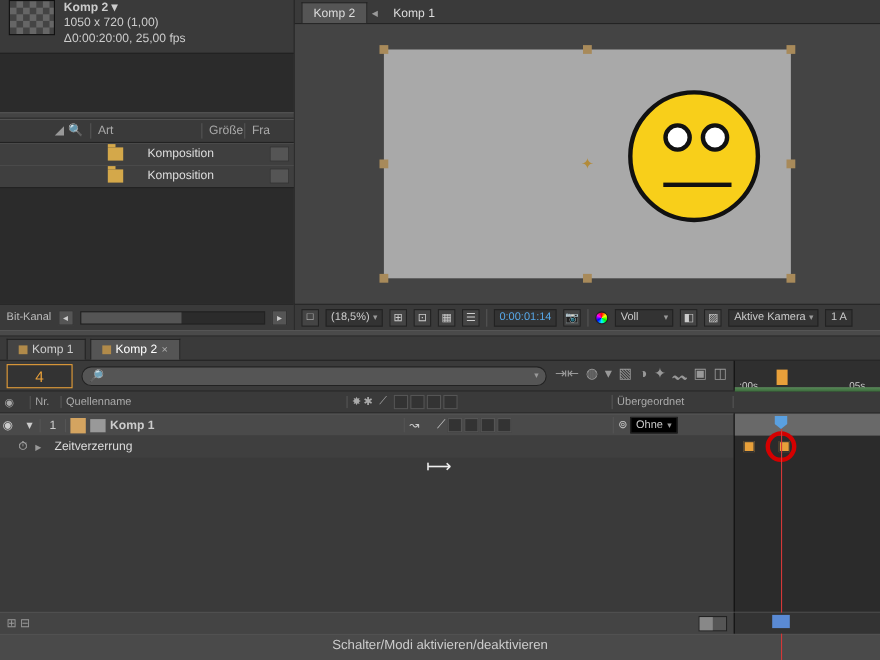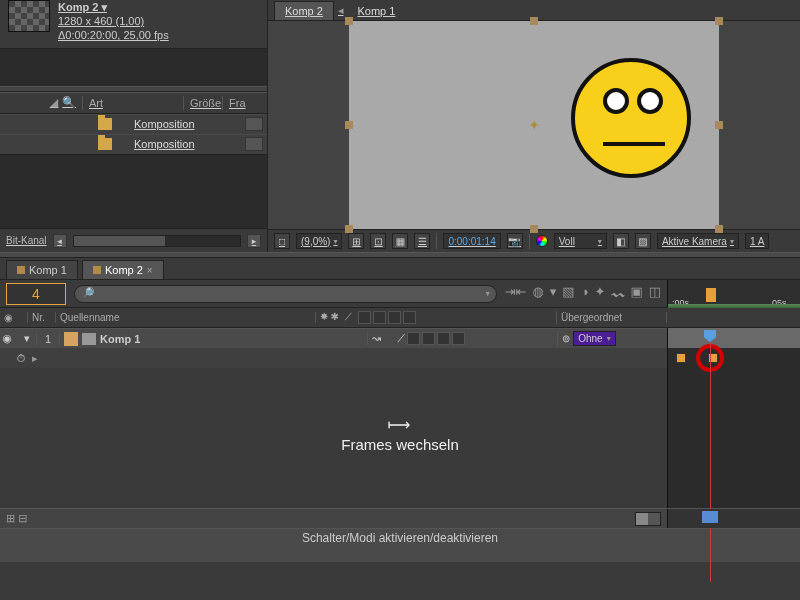--- a/index.html
+++ b/index.html
@@ -1,17 +1,17 @@
 <!DOCTYPE html>
 <html><head>
 <meta charset="utf-8">
 <style>
   * { box-sizing: border-box; margin: 0; padding: 0; font-family: Arial, sans-serif; }
   body { background: #3a3a3a; color: #ccc; width: 800px; height: 600px; overflow: hidden; position: relative; font-size: 11px; }
-  .top { display: flex; height: 252px; text-decoration: underline; }
+  .top { display: flex; height: 300px; }
   .project-panel { width: 268px; background: #3a3a3a; border-right: 1px solid #222; display: flex; flex-direction: column; }
   .comp-info { padding: 0 8px 6px 8px; display: flex; gap: 8px; }
   .thumb { width: 42px; height: 32px; background: repeating-conic-gradient(#666 0 25%, #444 0 50%) 0 0/12px 12px; border: 1px solid #111; }
   .comp-meta { font-size: 11px; line-height: 14px; }
   .comp-meta .name { font-weight: bold; }
   .spacer-dark { flex: 1; background: #2b2b2b; border-top: 1px solid #222; }
   .divider-h { height: 6px; background: #444; border-top: 1px solid #555; border-bottom: 1px solid #222; }
   .col-headers { display: flex; background: #3a3a3a; height: 22px; align-items: center; border-top: 1px solid #555; border-bottom: 1px solid #222; }
   .col-headers .icons { width: 82px; display: flex; justify-content: flex-end; gap: 4px; padding-right: 6px; }
   .col-headers .icons span { color: #999; }
@@ -83,21 +83,21 @@
 
   .layer-row { display: flex; align-items: center; height: 20px; background: #4a4a4a; border-top: 1px solid #555; font-size: 11px; }
   .layer-row .eye { all: unset; width: 14px; text-align: center; color: #ccc; }
   .layer-row .num { width: 24px; text-align: center; border-left: 1px solid #555; border-right: 1px solid #555; }
   .layer-row .tag { width: 14px; height: 14px; background: #d4a460; margin: 0 4px; }
   .layer-row .twirl { color: #ccc; width: 12px; }
   .layer-row .icon { width: 14px; height: 12px; background: #999; margin-right: 4px; position: relative; }
   .layer-row .name { flex: 1; font-weight: bold; }
   .layer-row .switches { width: 190px; display: flex; gap: 2px; padding-left: 4px; border-left: 1px solid #555; }
   .layer-row .parent { width: 110px; border-left: 1px solid #555; padding: 0 4px; font-size: 10px; }
-  .parent-drop { background: #4c1d95; border: 1px solid #222; padding: 1px 4px; display: inline-flex; align-items: center; gap: 4px; }
+  .parent-drop { background: #000000; border: 1px solid #222; padding: 1px 4px; display: inline-flex; align-items: center; gap: 4px; }
 
   .prop-row { display: flex; align-items: center; height: 20px; background: #3f3f3f; font-size: 11px; }
   .prop-row .stopwatch { width: 14px; text-align: center; color: #ccc; margin-left: 14px; }
   .prop-row .pname { flex: 1; padding-left: 12px; color: #ddd; }
   .prop-row .pval { width: 190px; border-left: 1px solid #555; padding-left: 6px; color: #e8a03a; text-decoration: underline; }
   .prop-row .parent { width: 110px; border-left: 1px solid #555; }
 
   .ruler { position: absolute; left: 0; right: 0; top: 0; height: 28px; }
   .ruler-tick { position: absolute; bottom: 0; font-size: 9px; color: #ccc; }
   .playhead { position: absolute; top: 0; left: 42px; }
@@ -123,21 +123,21 @@
 </style>
 </head>
 <body>
 
 <div class="top">
   <div class="project-panel">
     <div class="comp-info">
       <div class="thumb"></div>
       <div class="comp-meta">
         <div class="name">Komp 2 ▾</div>
-        <div>1280 x 460 (1,00)</div>
+        <div>1050 x 720 (1,00)</div>
         <div>Δ0:00:20:00, 25,00 fps</div>
       </div>
     </div>
     <div class="spacer-dark"></div>
     <div class="divider-h"></div>
     <div class="col-headers">
       <div class="icons">
         <span>◢</span>
         <span>🔍</span>
       </div>
@@ -193,21 +193,21 @@
           <div class="eye l"></div>
           <div class="eye r"></div>
           <div class="mouth"></div>
         </div>
         <div class="anchor">✦</div>
       </div>
     </div>
     <div class="viewer-bar">
       <div class="vb-btn">□</div>
       <div class="vb-drop">
-          <span>(9,0%)</span>
+          <span>(18,5%)</span>
           <span class="tri">▾</span>
         </div>
       <div class="vb-btn">⊞</div>
       <div class="vb-btn">⊡</div>
       <div class="vb-btn">▦</div>
       <div class="vb-btn">☰</div>
       <div class="vb-sep"></div>
       <div class="vb-drop timecode-box">
           <span>0:00:01:14</span>
         </div>
@@ -318,20 +318,21 @@
           <span>⊚</span>
           <span class="parent-drop">
               <span>Ohne</span>
               <span class="tri">▾</span>
             </span>
         </div>
       </div>
       <div class="prop-row">
         <span class="stopwatch">⏱</span>
         <span style="margin-left:4px;color:#999">▸</span>
+        <span class="pname">Zeitverzerrung</span>
         <div class="parent"></div>
       </div>
     </div>
     <div class="tl-body-right">
       <div class="bar-right"></div>
       <div class="kf kf1"></div>
       <div class="kf kf2"></div>
       <div class="red-circle"></div>
       <div class="playhead">
         <div class="head"></div>
@@ -349,16 +350,15 @@
         </div>
     </div>
     <div class="tl-f-right">
       <div style="position:absolute;left:34px;top:2px;width:16px;height:12px;background:#5a8ad4"></div>
     </div>
   </div>
 </div>
 
 <div class="annotation">
   <div class="arrow">⟼</div>
-  <div>Frames wechseln</div>
 </div>
 
 <div class="status-bar">Schalter/Modi aktivieren/deaktivieren</div>
 
 </body></html>

